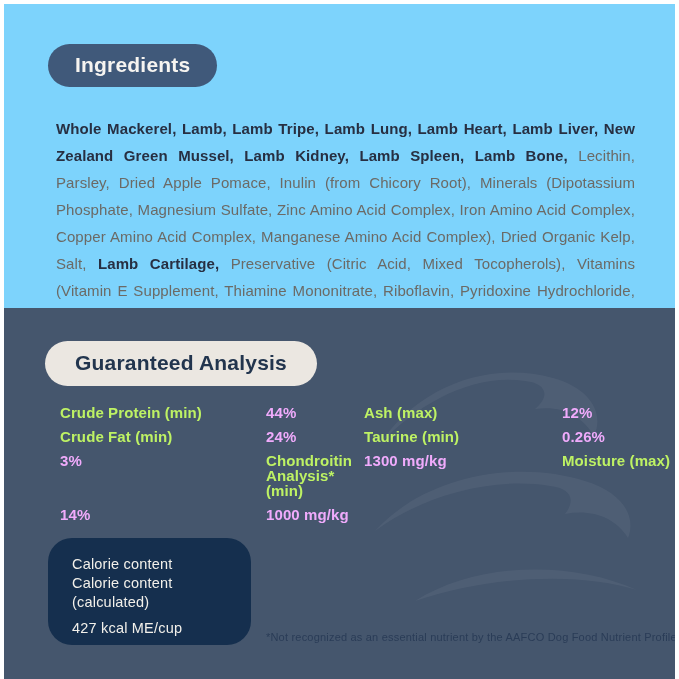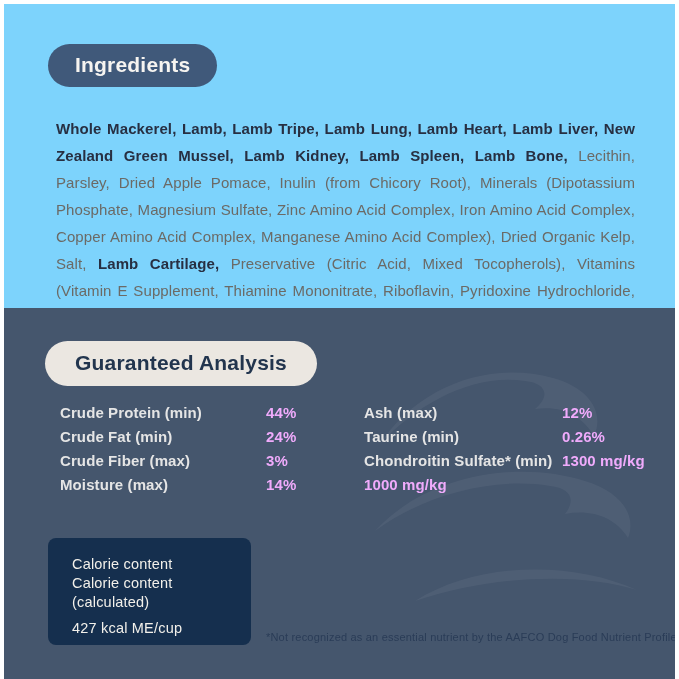--- a/index.html
+++ b/index.html
@@ -64,27 +64,27 @@
   }
   .ga-table {
     position: absolute; left: 56px; top: 97px;
     display: grid;
     grid-template-columns: 206px 98px 198px auto;
     row-gap: 9px;
     font-size: 15px; font-weight: bold;
     line-height: 15px;
     letter-spacing: 0.1px;
   }
-  .ga-label { color: #e5e5e5; }
+  .ga-label { color: #bef264; }
   .ga-value { color: #f0abfc; }
   .calorie-box {
     position: absolute; left: 44px; top: 230px;
     width: 203px; height: 107px;
     background: #152f4e;
-    border-radius: 8px;
+    border-radius: 24px;
     box-sizing: border-box;
     padding: 17px 0 0 24px;
     color: #f2f0ea;
     font-size: 14.5px;
     line-height: 19px;
     letter-spacing: 0.2px;
   }
   .calorie-box .cal-spacer { height: 7px; }
   .footnote {
     position: absolute; left: 262px; top: 323px;
@@ -126,23 +126,22 @@
       <span class="ga-label">Crude Protein (min)</span>
       <span class="ga-value">44%</span>
       <span class="ga-label">Ash (max)</span>
       <span class="ga-value">12%</span>
 
       <span class="ga-label">Crude Fat (min)</span>
       <span class="ga-value">24%</span>
       <span class="ga-label">Taurine (min)</span>
       <span class="ga-value">0.26%</span>
 
-      <span class="ga-label">Crude Fiber (max)</span>
       <span class="ga-value">3%</span>
-      <span class="ga-label">Chondroitin Sulfate* (min)</span>
+      <span class="ga-label">Chondroitin Analysis* (min)</span>
       <span class="ga-value">1300 mg/kg</span>
 
       <span class="ga-label">Moisture (max)</span>
       <span class="ga-value">14%</span>
       <span class="ga-value">1000 mg/kg</span>
     </div>
 
     <div class="calorie-box">
       <div>Calorie content</div>
       <div>Calorie content (calculated)</div>

